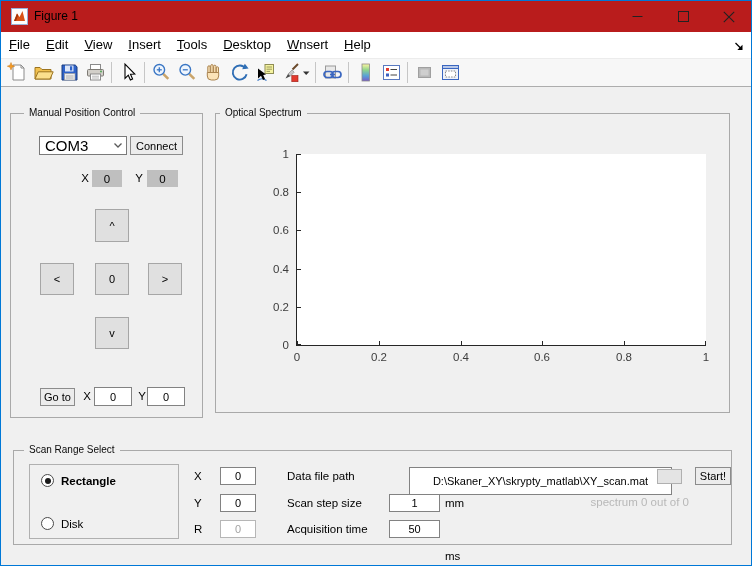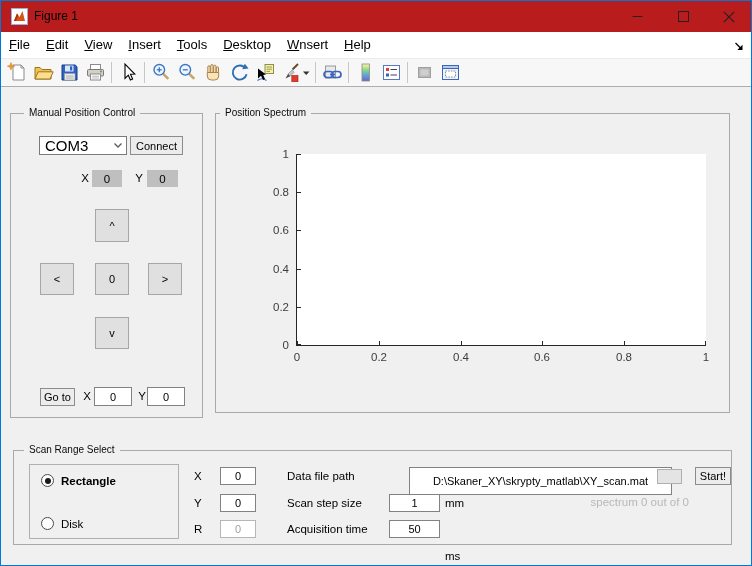--- a/index.html
+++ b/index.html
@@ -282,21 +282,21 @@
     <div class="btn pad" style="left:84px;top:203px;width:34px;height:32px;">v</div>
 
     <div class="btn" style="left:29px;top:274px;width:35px;height:18px;">Go to</div>
     <div class="lbl right" style="left:66px;top:275px;width:14px;">X</div>
     <input class="edit" style="left: 83px; top: 273px; width: 38px; height: 19px;" value="0">
     <div class="lbl right" style="left:121px;top:275px;width:14px;">Y</div>
     <input class="edit" style="left: 136px; top: 273px; width: 38px; height: 19px;" value="0">
   </div>
 
   <div class="panel" id="panel-optical">
-    <span class="panel-title" style="left:4px;">Position Spectrum</span>
+    <span class="panel-title" style="left:4px;">Optical Spectrum</span>
     <div id="plot-area">
         <span class="xtick-label" style="left: 0px;">0</span>
         <div class="tick-x" style="left: 0px;"></div>
         <span class="xtick-label" style="left: 82px;">0.2</span>
         <div class="tick-x" style="left: 82px;"></div>
         <span class="xtick-label" style="left: 164px;">0.4</span>
         <div class="tick-x" style="left: 164px;"></div>
         <span class="xtick-label" style="left: 245px;">0.6</span>
         <div class="tick-x" style="left: 245px;"></div>
         <span class="xtick-label" style="left: 327px;">0.8</span>

